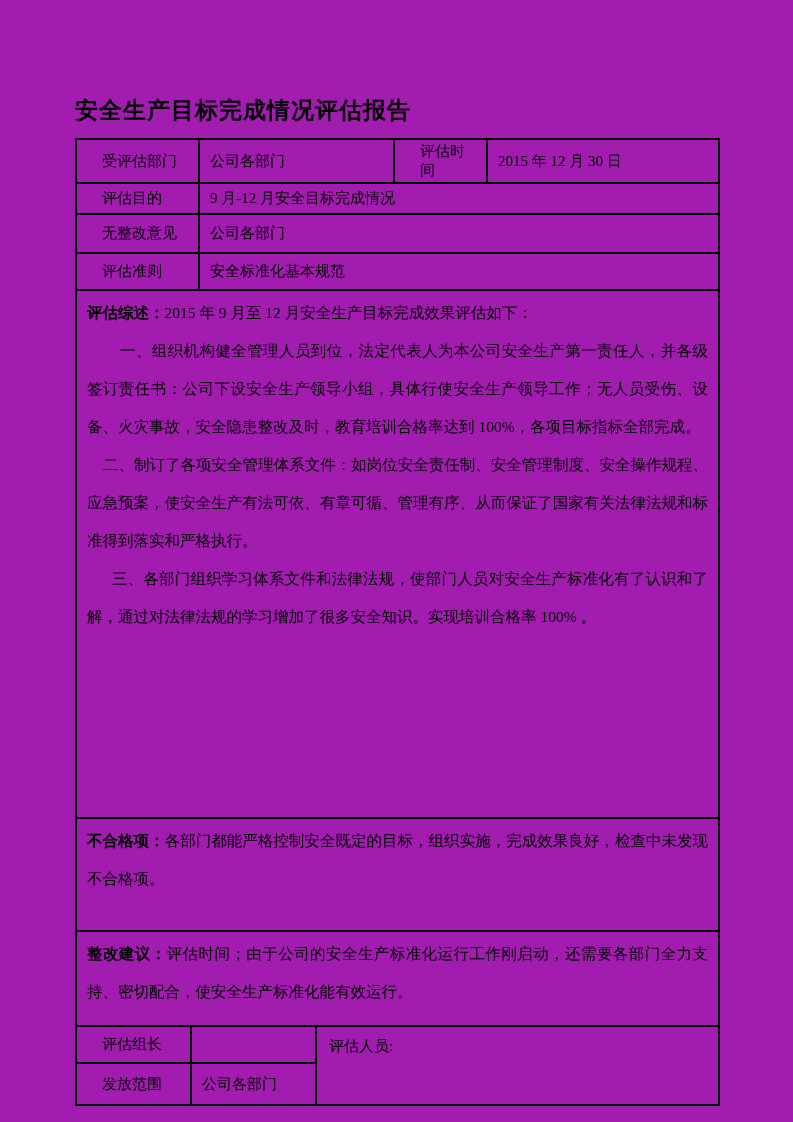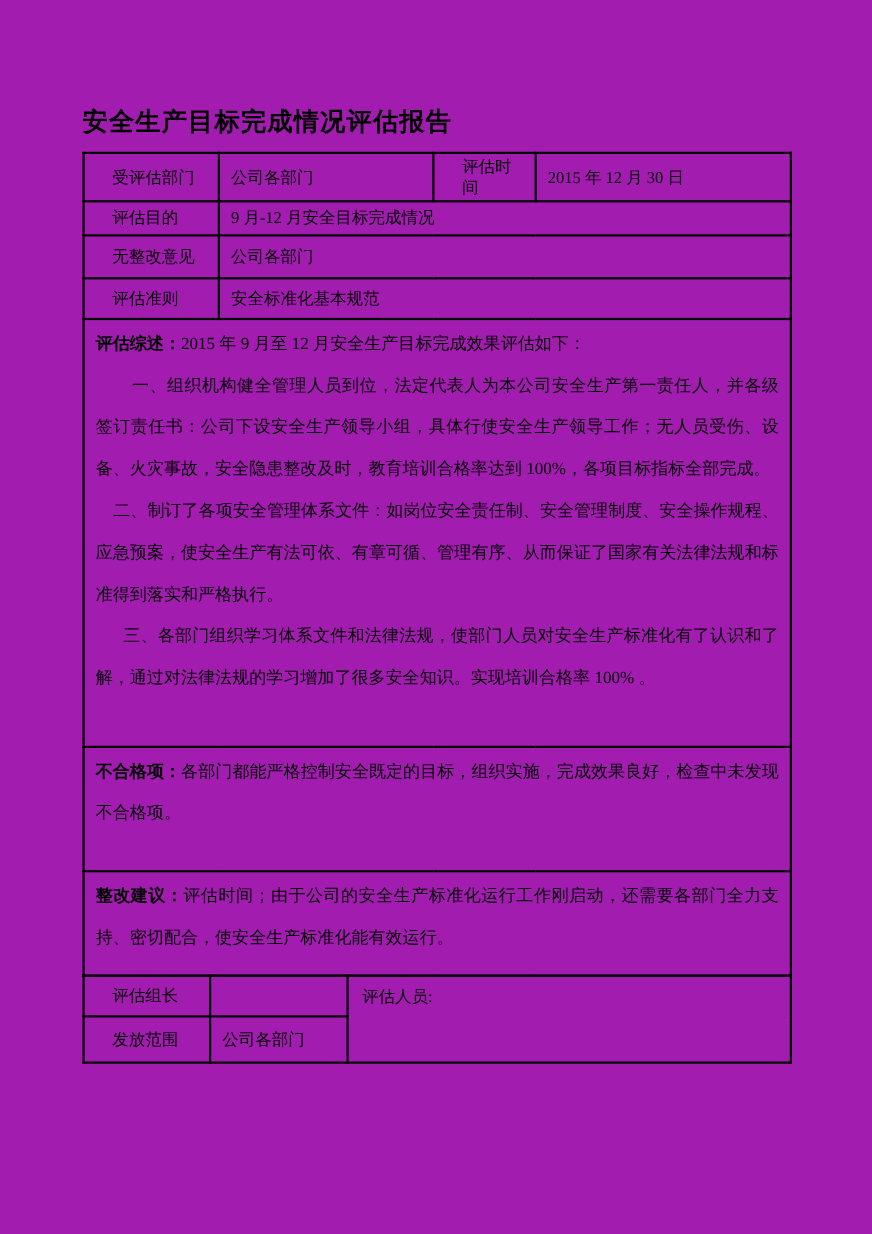--- a/index.html
+++ b/index.html
@@ -107,21 +107,21 @@
         <td class="value-cell" colspan="3">9 月-12 月安全目标完成情况</td>
       </tr>
       <tr style="height:39px">
         <td class="label-cell">无整改意见</td>
         <td class="value-cell" colspan="3">公司各部门</td>
       </tr>
       <tr style="height:37px">
         <td class="label-cell">评估准则</td>
         <td class="value-cell" colspan="3">安全标准化基本规范</td>
       </tr>
-      <tr style="height:389px">
+      <tr style="height:528px">
         <td class="para-cell" colspan="4">
           <p><span class="bold-label">评估综述：</span><span>2015 年 9 月至 12 月安全生产目标完成效果评估如下：</span></p>
           <p class="ind-2">一、组织机构健全管理人员到位，法定代表人为本公司安全生产第一责任人，并各级签订责任书：公司下设安全生产领导小组，具体行使安全生产领导工作；无人员受伤、设备、火灾事故，安全隐患整改及时，教育培训合格率达到 100%，各项目标指标全部完成。</p>
           <p class="ind-1">二、制订了各项安全管理体系文件：如岗位安全责任制、安全管理制度、安全操作规程、应急预案，使安全生产有法可依、有章可循、管理有序、从而保证了国家有关法律法规和标准得到落实和严格执行。</p>
           <p class="ind-15">三、各部门组织学习体系文件和法律法规，使部门人员对安全生产标准化有了认识和了解，通过对法律法规的学习增加了很多安全知识。实现培训合格率 100% 。</p>
         </td>
       </tr>
       <tr style="height:113px">
         <td class="para-cell" colspan="4">
           <p><span class="bold-label">不合格项：</span><span>各部门都能严格控制安全既定的目标，组织实施，完成效果良好，检查中未发现不合格项。</span></p>

